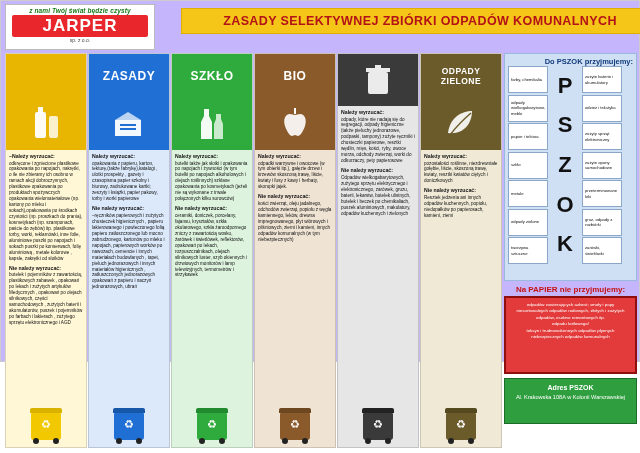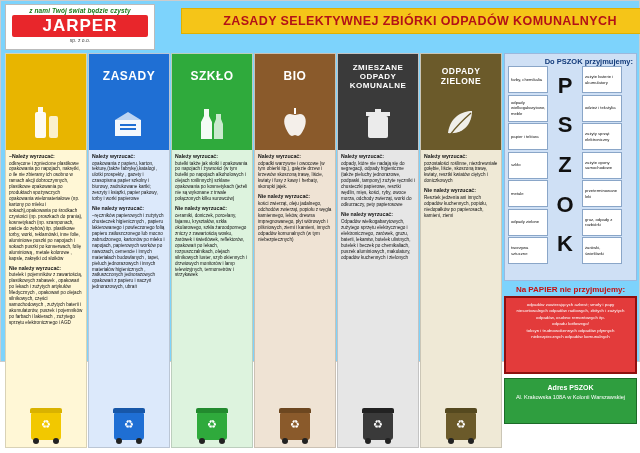--- a/index.html
+++ b/index.html
@@ -6,21 +6,21 @@
   html, body { margin:0; padding:0; }
   body {
     width: 640px; height: 453px;
     font-family: "Liberation Sans", sans-serif;
     background: #ffffff;
     overflow: hidden;
   }
   .poster {
     position: relative;
     width: 640px; height: 362px;
-    background: #7dd3fc;
+    background: #c4b5fd;
     border: 1px solid #cccccc;
   }
   
   .logo-box {
     position:absolute; left:4px; top:3px; width:150px; height:46px;
     background:#ffffff; border:1px solid #bbb;
   }
   .logo-slogan {
     font-size:6.5px; color:#1a7a1a; font-style:italic; font-weight:bold;
     text-align:center; padding-top:2px; letter-spacing:0.1px;
@@ -246,21 +246,20 @@
           <div class="lid" style="background:#6d4720;"></div>
           <div class="body" style="background:#8a5a2b;"></div>
           <div class="sym">♻</div>
           <div class="wheel l"></div>
             <div class="wheel r"></div>
         </div>
       </div>
     </div>
 
     <div class="col" style="background:#e6e6e6;">
-      <div class="col-head" style="background:#3a3a3a; font-size:8px;">ZMIESZANE ODPADY KOMUNALNE</div>
       <div class="col-icon" style="background:#3a3a3a;">
         <div class="gbox">
           <svg width="32" height="36" viewBox="0 0 32 36">
             <rect x="6" y="10" width="20" height="22" rx="2" fill="#ffffff" opacity="0.9"></rect>
             <rect x="4" y="6" width="24" height="4" fill="#ffffff" opacity="0.9"></rect>
             <rect x="13" y="3" width="6" height="3" fill="#ffffff" opacity="0.9"></rect>
           </svg>
         </div>
       </div>
       <div class="col-body">

